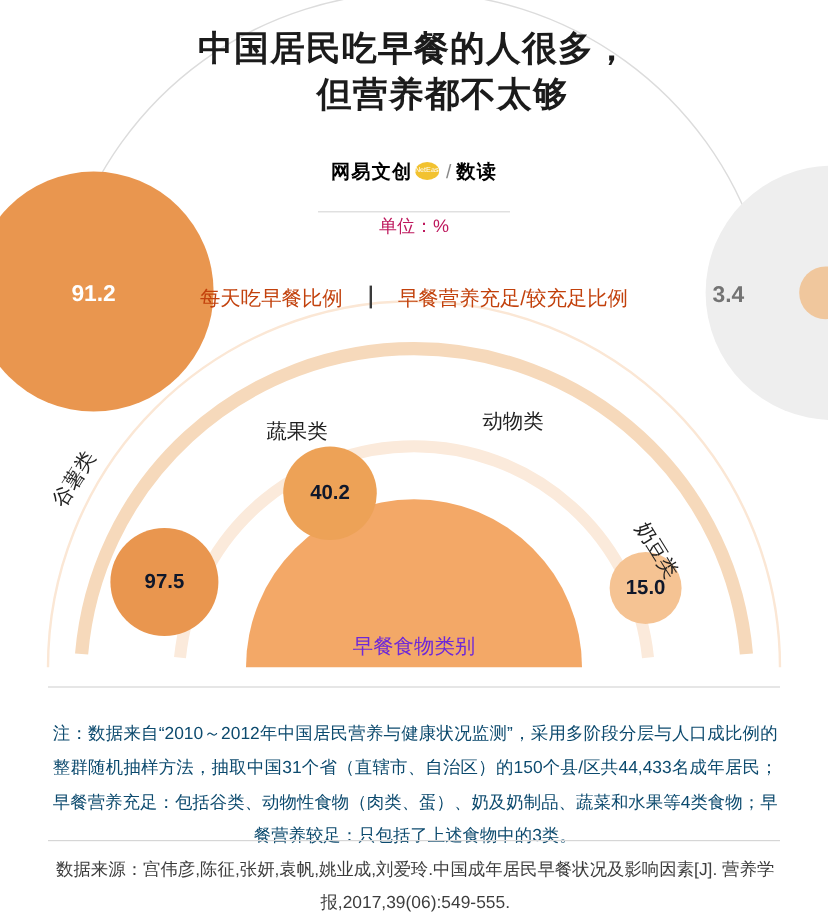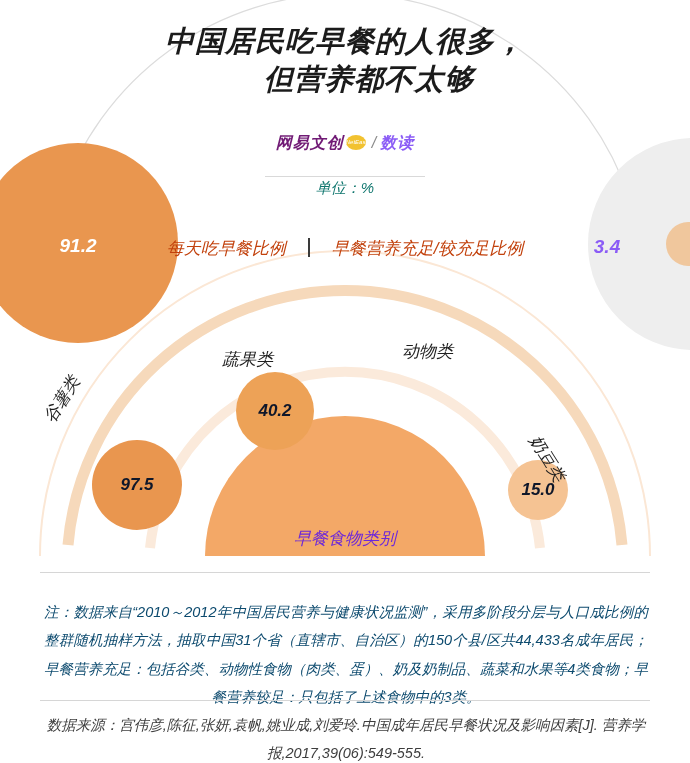--- a/index.html
+++ b/index.html
@@ -13,21 +13,20 @@
     font-family: "Liberation Sans", sans-serif;
     color: #3a3a3a;
     overflow: hidden;
   }
   .page {
     position: relative;
     width: 690px;
     height: 763px;
     overflow: hidden;
     background: #ffffff;
-    font-style: italic;
   }
 
   
   .title {
     position: absolute;
     top: 22px;
     left: 0;
     width: 690px;
     text-align: center;
     font-size: 29px;
@@ -45,51 +44,51 @@
     top: 133px;
     left: 0;
     width: 690px;
     text-align: center;
     z-index: 20;
     font-size: 16px;
     color: #444;
   }
   .brand .netease {
     font-weight: bold;
-    color: #701a75;
+    color: #000000;
     letter-spacing: 1px;
   }
   .brand .dot {
     display: inline-block;
     width: 20px;
     height: 15px;
     border-radius: 50%;
     background: #f2c230;
     vertical-align: middle;
     margin: 0 2px;
     position: relative;
     top: -1px;
     font-size: 6px;
     color: #fff;
     line-height: 15px;
     text-align: center;
     letter-spacing: 0;
   }
   .brand .slash { color: #8a8a8a; margin: 0 4px; }
-  .brand .shudu { font-weight: bold; color: #8b5cf6; letter-spacing: 1px; }
+  .brand .shudu { font-weight: bold; color: #000000; letter-spacing: 1px; }
 
   
   .unit {
     position: absolute;
     top: 179px;
     left: 0;
     width: 690px;
     text-align: center;
     font-size: 15px;
-    color: #0f766e;
+    color: #be185d;
     z-index: 20;
   }
   .unit-rule {
     position: absolute;
     top: 176px;
     left: 265px;
     width: 160px;
     height: 1px;
     background: #d9d9d9;
     z-index: 19;
@@ -143,21 +142,21 @@
     z-index: 9;
   }
   .val-right {
     position: absolute;
     right: 48px;
     top: 236px;
     width: 70px;
     text-align: center;
     font-size: 19px;
     font-weight: bold;
-    color: #8b5cf6;
+    color: #737373;
     z-index: 9;
   }
 
   
   .legend {
     position: absolute;
     top: 237px;
     left: 0;
     width: 690px;
     text-align: center;

